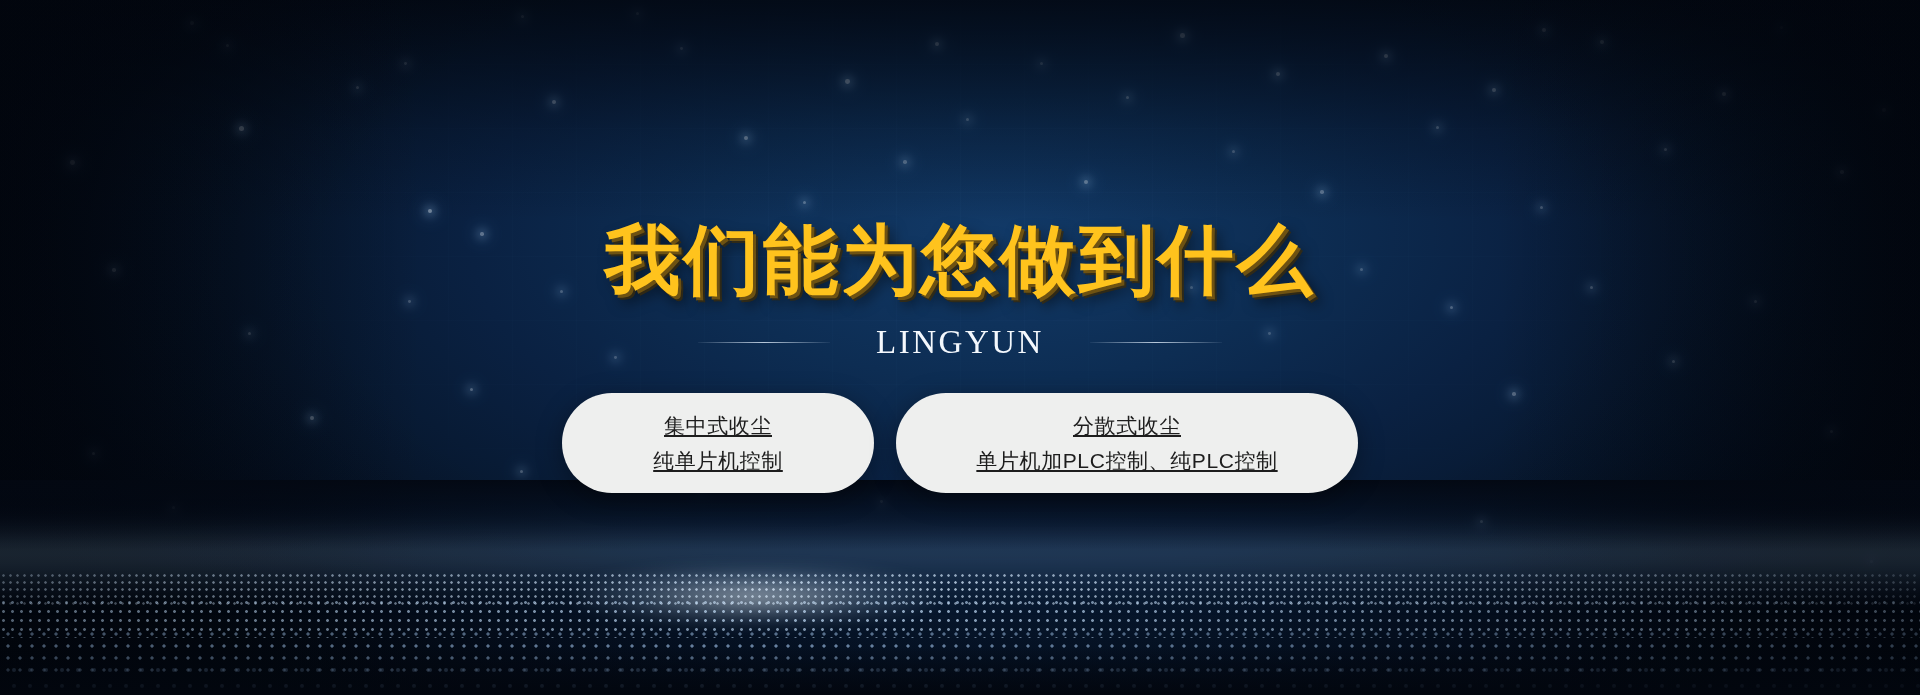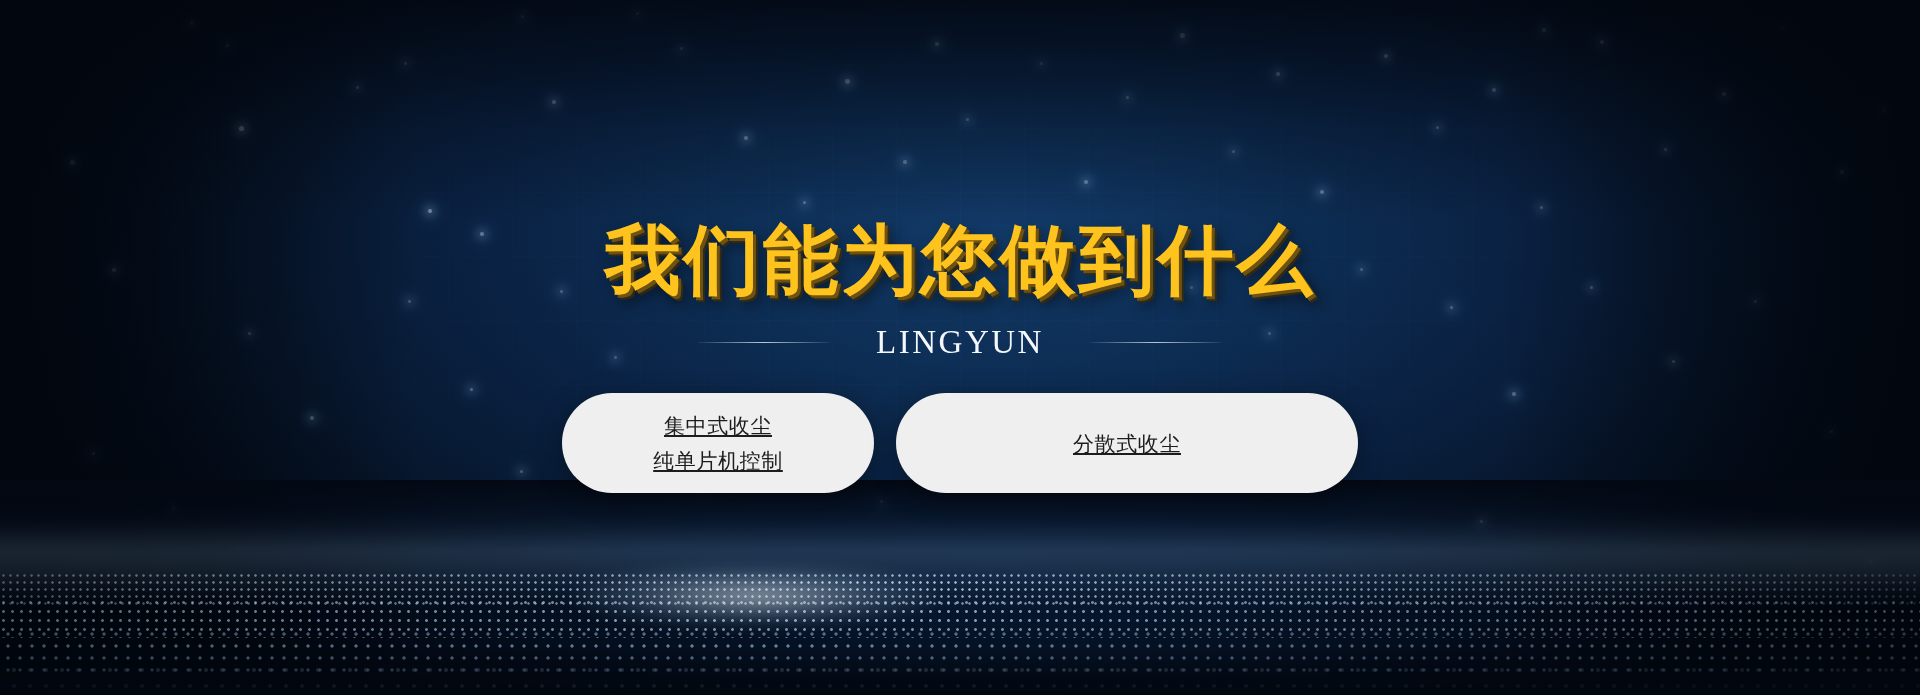--- a/index.html
+++ b/index.html
@@ -320,17 +320,18 @@
     <div class="pills">
 
       <div class="pill pill-1">
         <span class="pill-line">集中式收尘</span>
         <span class="pill-line">纯单片机控制</span>
       </div>
 
 
       <div class="pill pill-3">
         <span class="pill-line">分散式收尘</span>
+        <span class="pill-line">单片机加PLC控制、纯PLC控制</span>
       </div>
 
     </div>
   </div>
 </div>
 
 </body></html>

